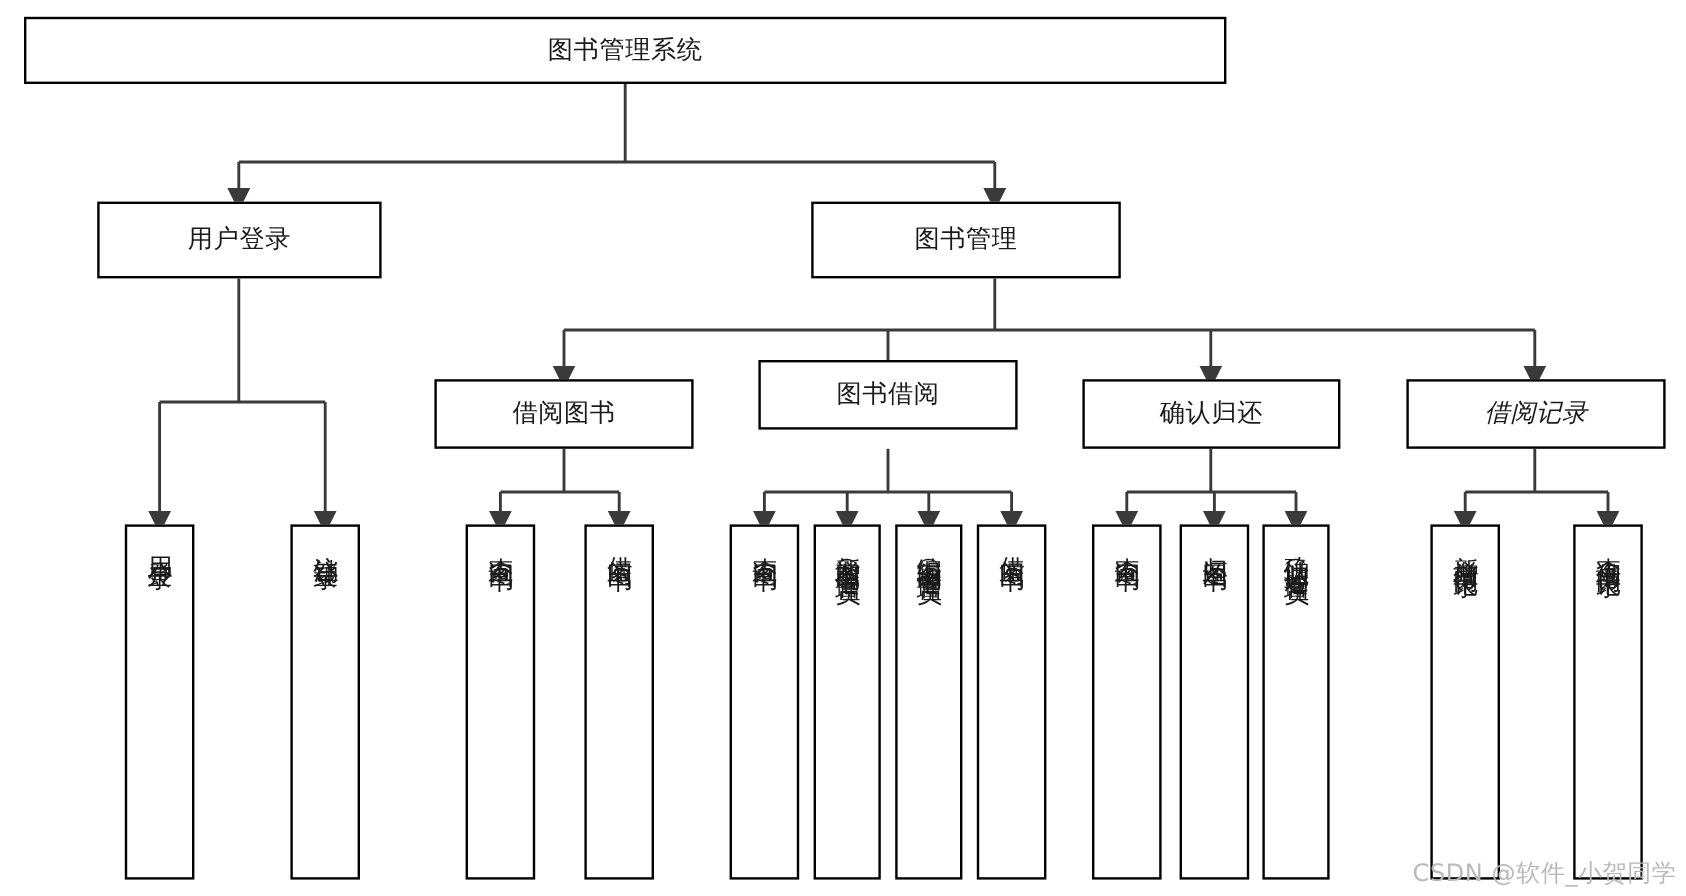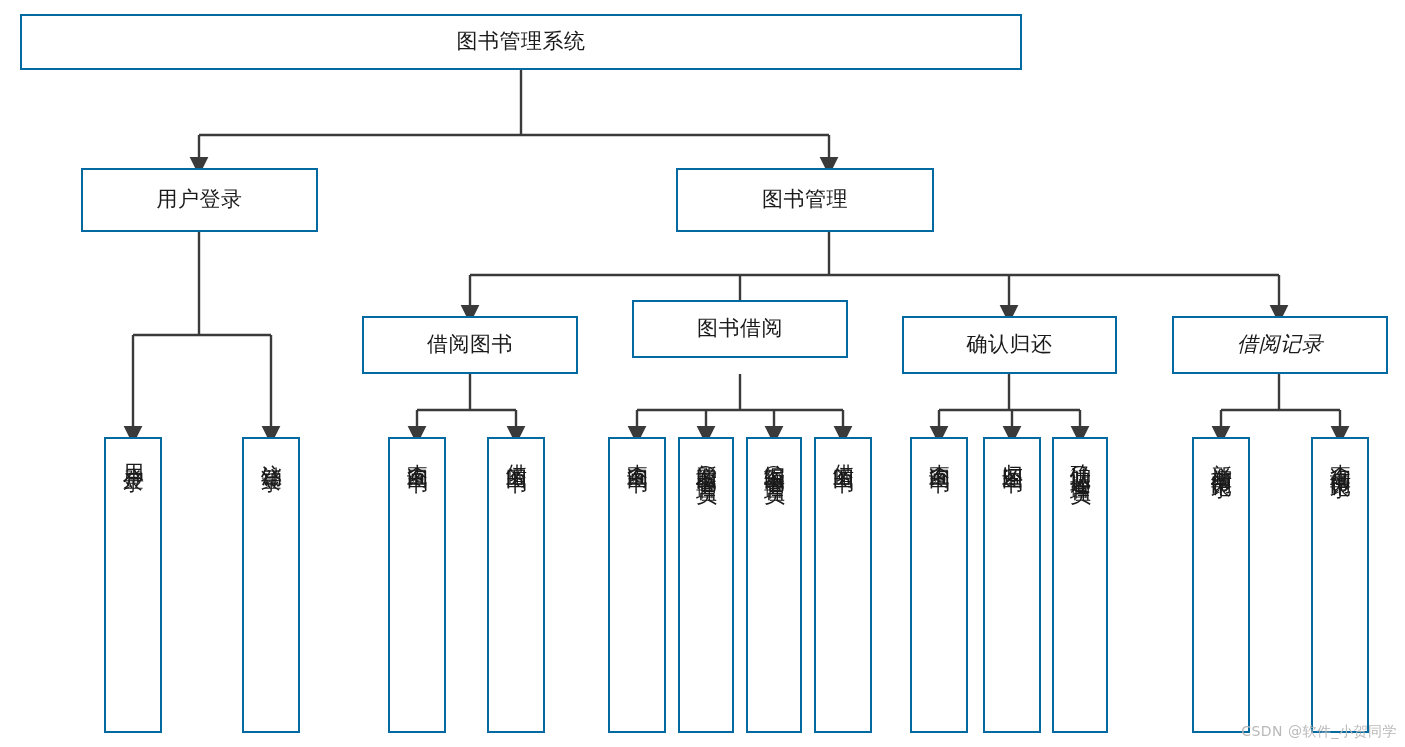--- a/index.html
+++ b/index.html
@@ -22,21 +22,21 @@
     left: 0;
     top: 0;
     width: 1405px;
     height: 747px;
     pointer-events: none;
   }
   .node {
     position: absolute;
     box-sizing: border-box;
     background: #ffffff;
-    border: 2px solid #0369a1;
+    border: 2px solid #000000;
     display: flex;
     align-items: center;
     justify-content: center;
     color: #1a1a1a;
   }
   .node .lbl {
     display: block;
     text-align: center;
     line-height: 1.12;
     letter-spacing: 0.5px;
@@ -55,21 +55,21 @@
     text-orientation: upright;
     font-size: 21px;
     line-height: 1.0;
     letter-spacing: 3px;
     white-space: nowrap;
   }
   .watermark {
     position: absolute;
     right: 8px;
     bottom: 6px;
-    font-size: 14px;
+    font-size: 20px;
     color: #b9b9b9;
     letter-spacing: 0.5px;
     white-space: nowrap;
     z-index: 5;
   }
 </style>
 </head>
 <body>
 
 <div id="canvas">

